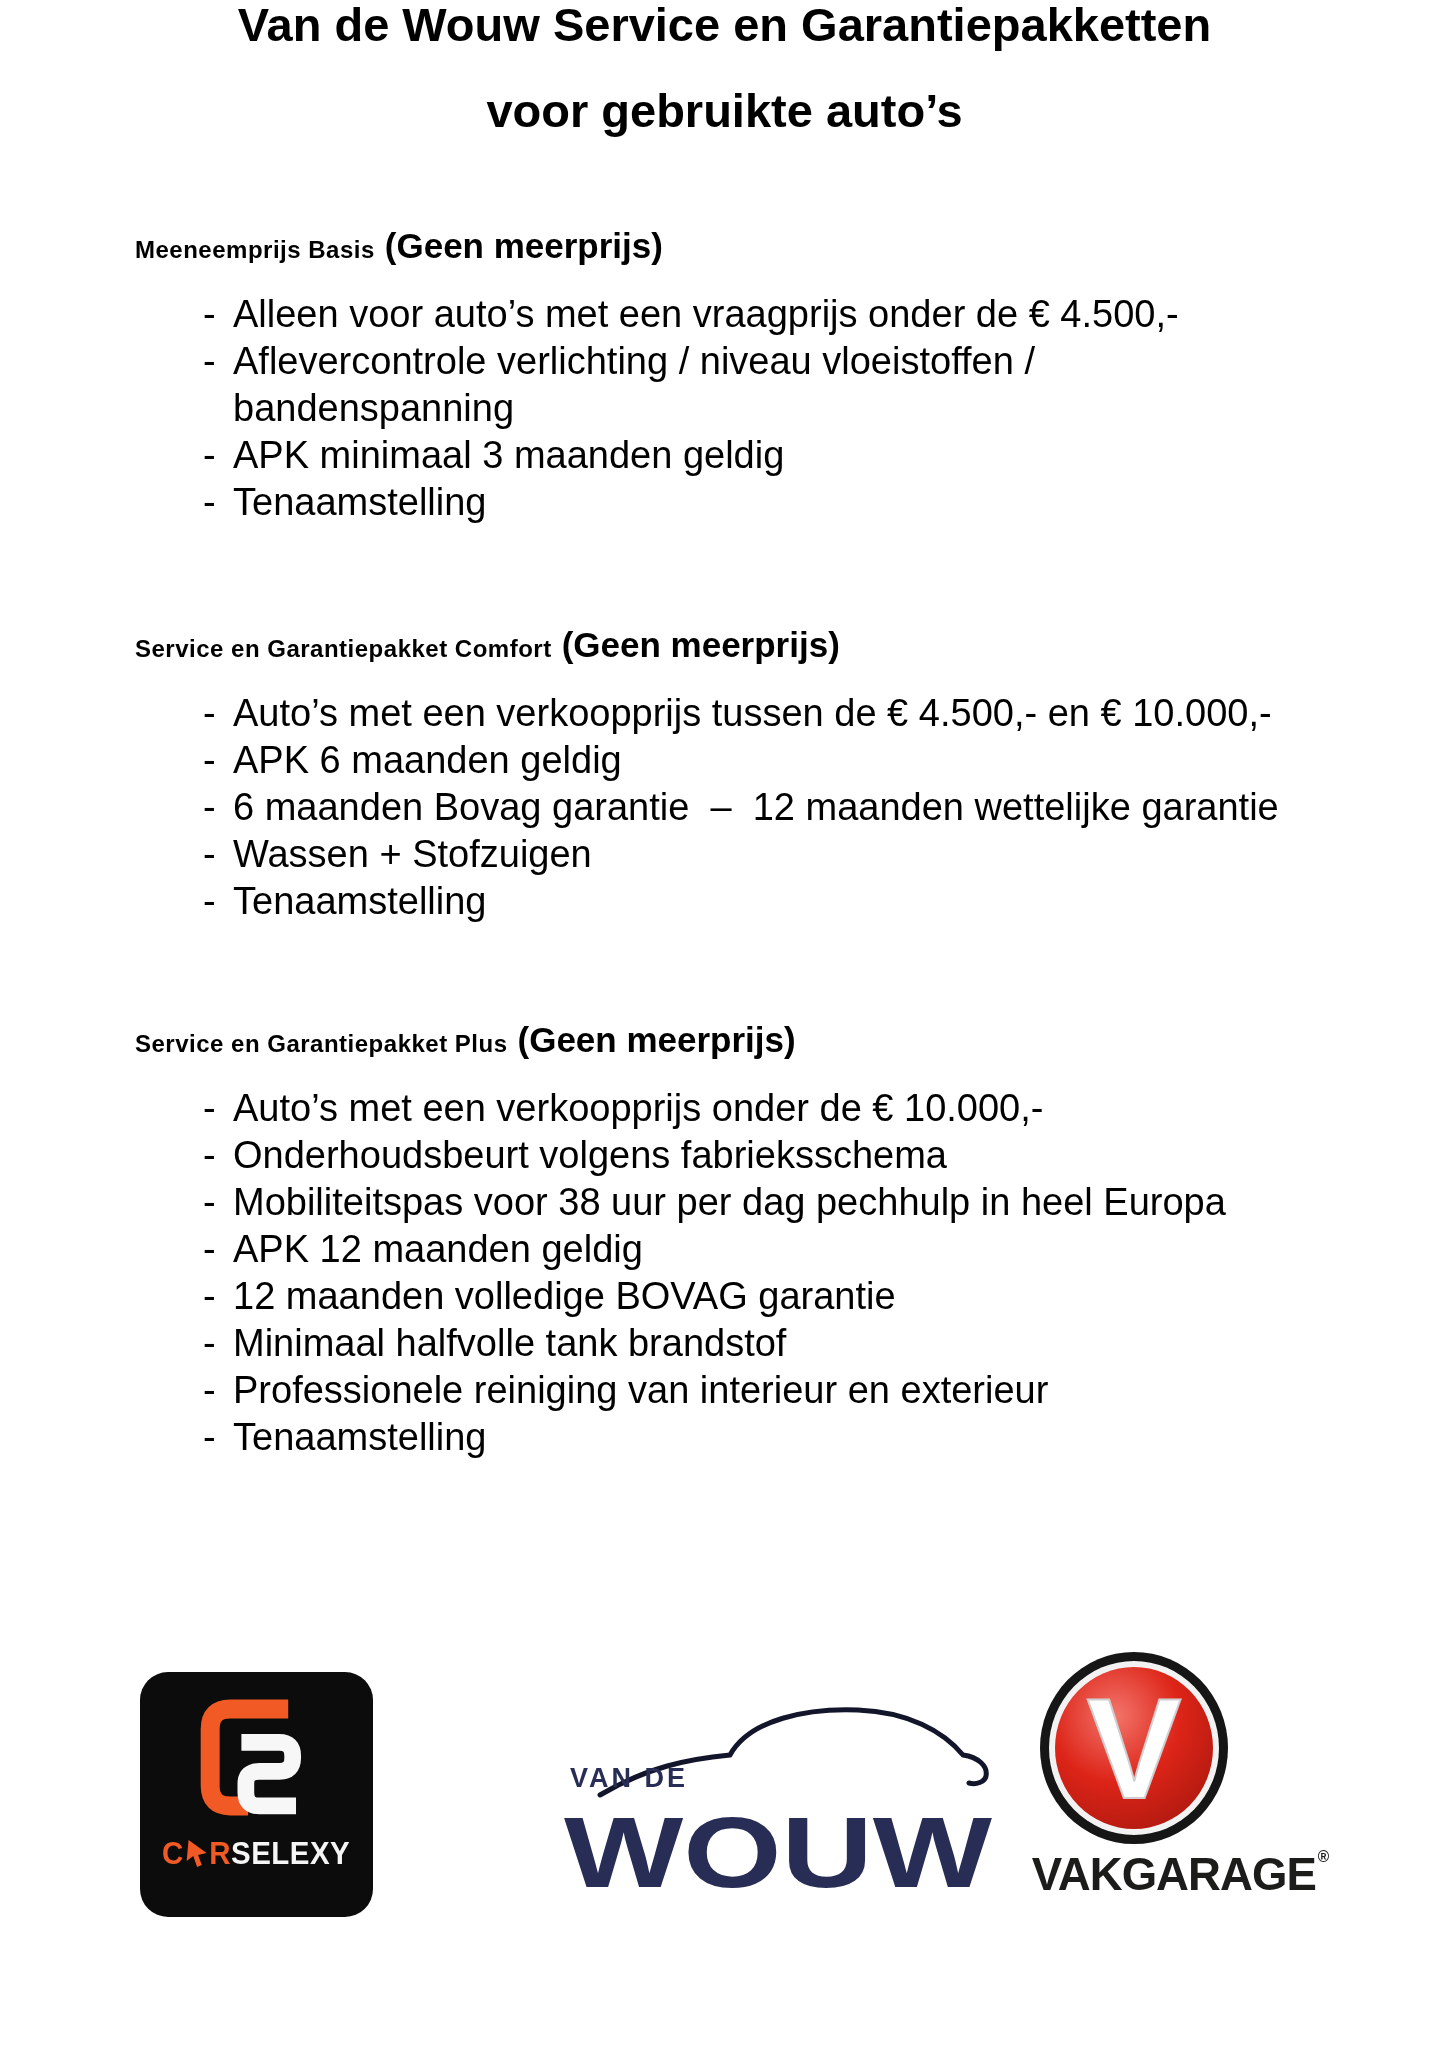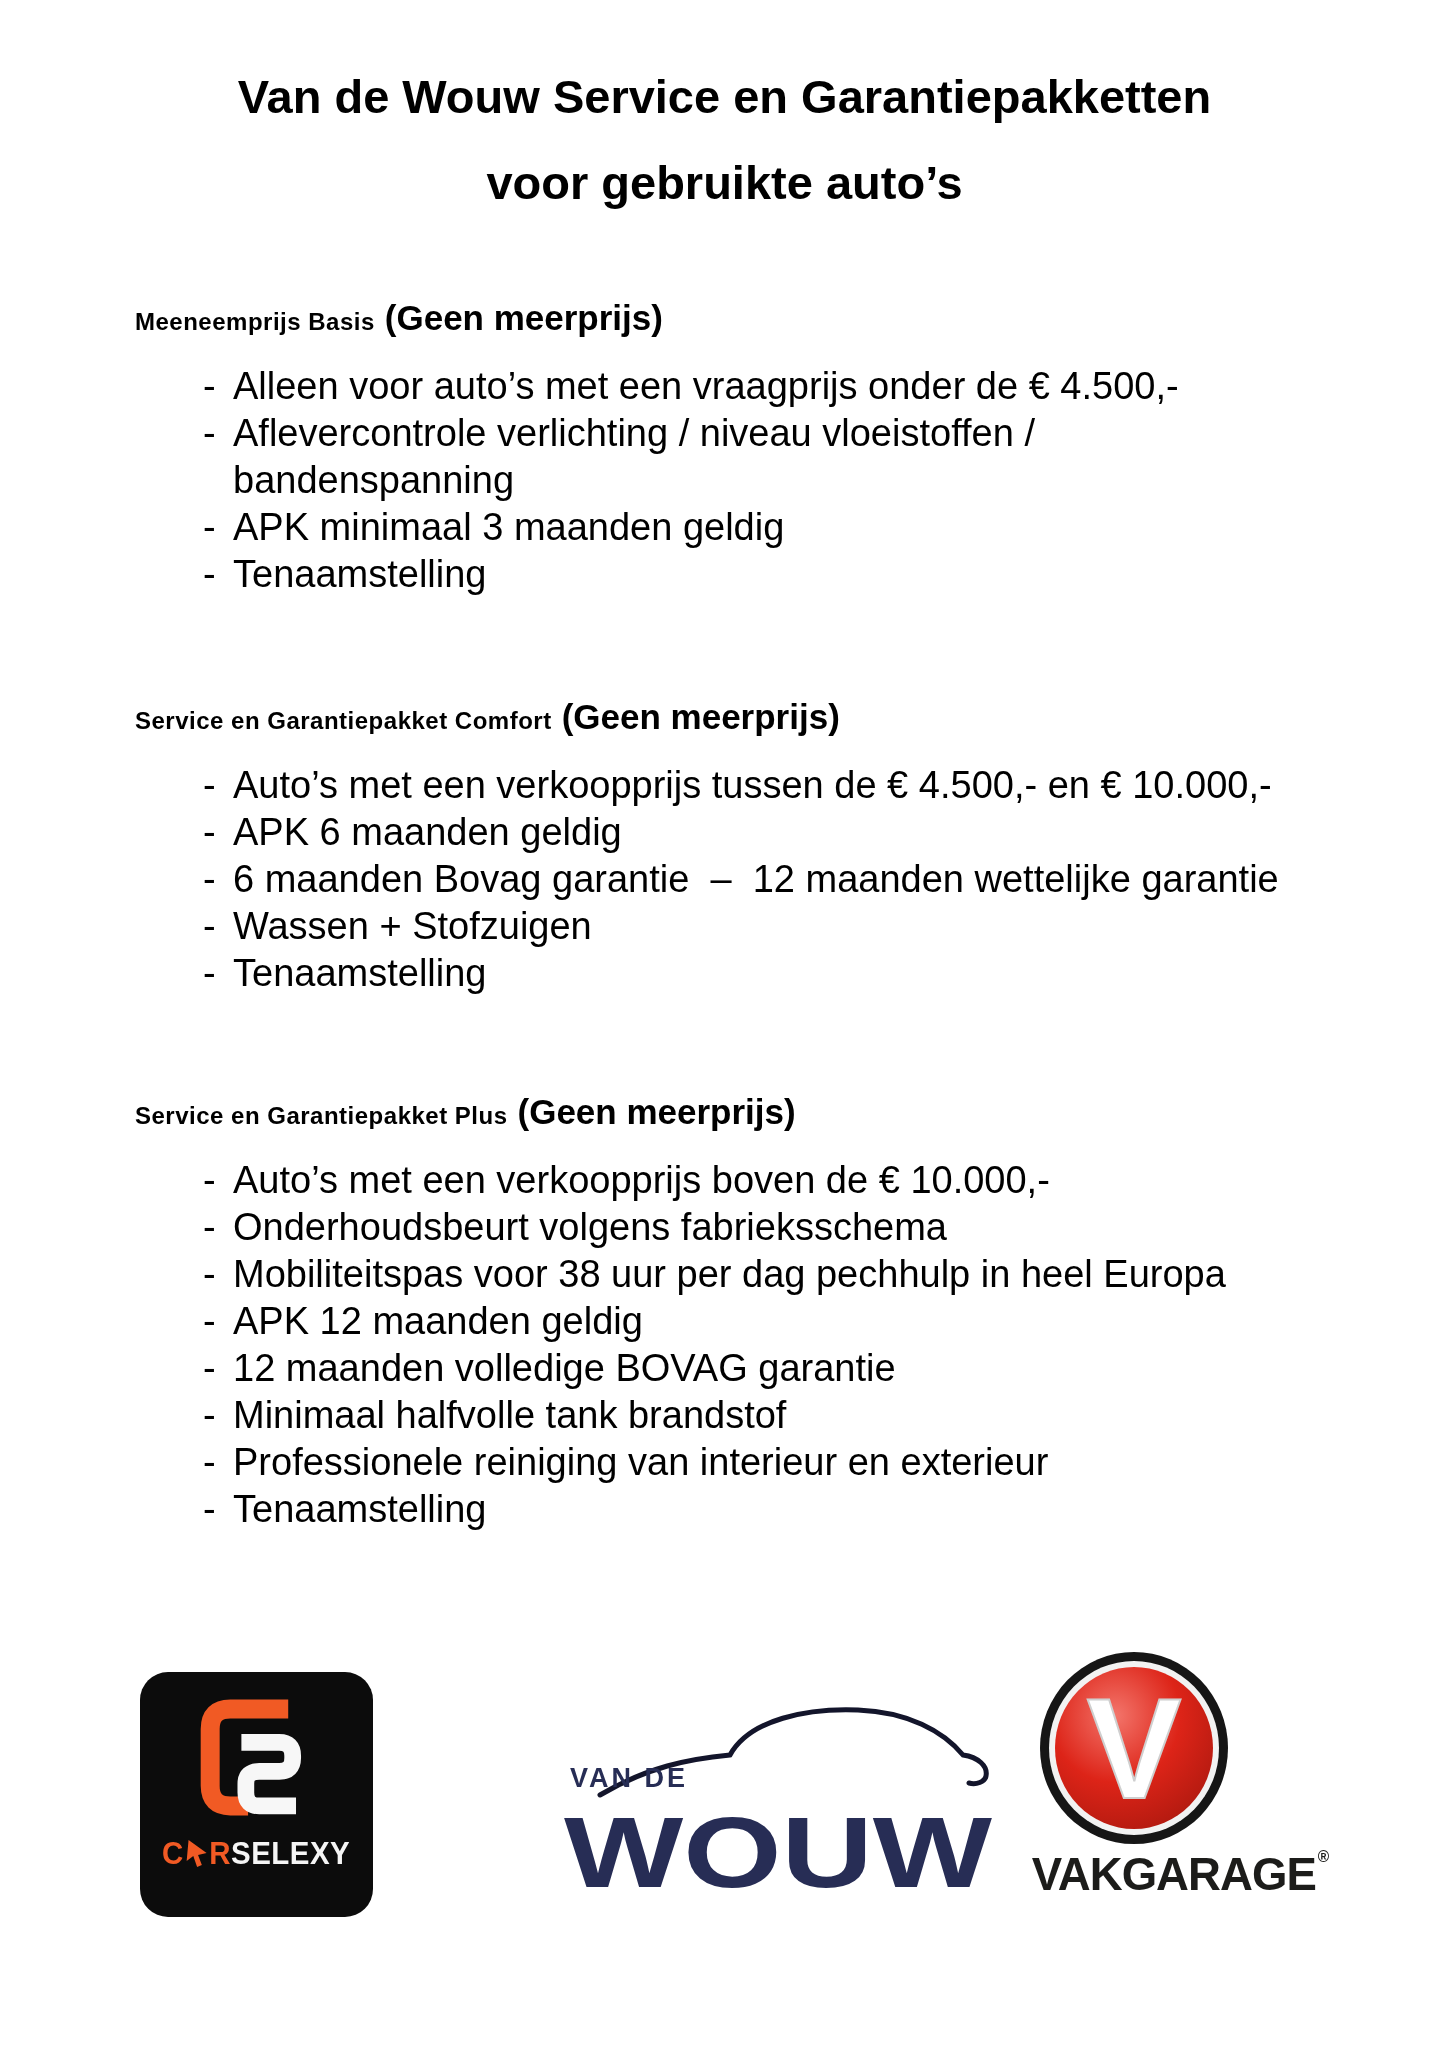--- a/index.html
+++ b/index.html
@@ -5,21 +5,21 @@
   html,body { margin:0; padding:0; background:#777; }
   .page {
     position:relative;
     width:1449px; height:2048px;
     margin:0 auto;
     background:#ffffff;
     font-family:"Liberation Sans", sans-serif;
     color:#000;
     overflow:hidden;
   }
-  .title-block { padding-top:72px; text-align:center; }
+  .title-block { text-align:center; }
   .title-line { font-size:47px; font-weight:bold; line-height:1.05; letter-spacing:0; }
   .title-line.second { margin-top:37px; }
 
   .content { margin:0 130px 0 135px; }
 
   .section-heading { font-weight:bold; font-size:24px; letter-spacing:0.5px; }
   .section-note { font-weight:bold; font-size:35px; margin-left:10px; letter-spacing:0; }
 
   .sec-1 { margin-top:90px; }
   .sec-2 { margin-top:99px; }
@@ -110,21 +110,21 @@
         <li>Wassen + Stofzuigen</li>
         <li>Tenaamstelling</li>
       </ul>
     </div>
 
     <div class="section sec-3">
       <div>
         <span class="section-heading">Service en Garantiepakket Plus</span><span class="section-note">(Geen meerprijs)</span>
       </div>
       <ul class="dash-list">
-        <li>Auto’s met een verkoopprijs boven de € 10.000,-</li>
+        <li>Auto’s met een verkoopprijs onder de € 10.000,-</li>
         <li>Onderhoudsbeurt volgens fabrieksschema</li>
         <li>Mobiliteitspas voor 38 uur per dag pechhulp in heel Europa</li>
         <li>APK 12 maanden geldig</li>
         <li>12 maanden volledige BOVAG garantie</li>
         <li>Minimaal halfvolle tank brandstof</li>
         <li>Professionele reiniging van interieur en exterieur</li>
         <li>Tenaamstelling</li>
       </ul>
     </div>
 

